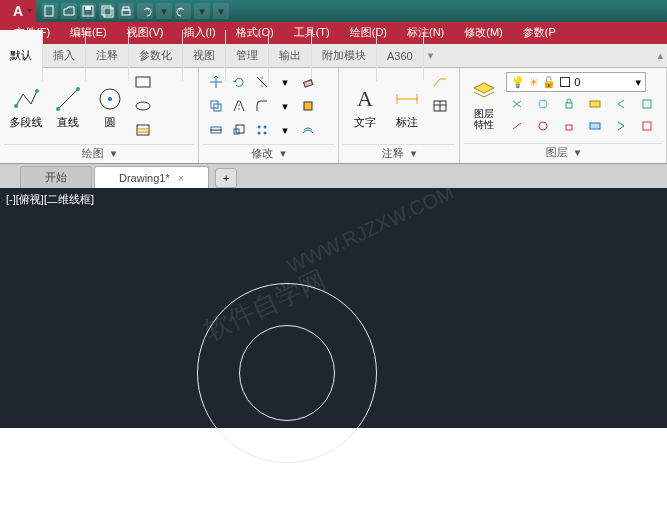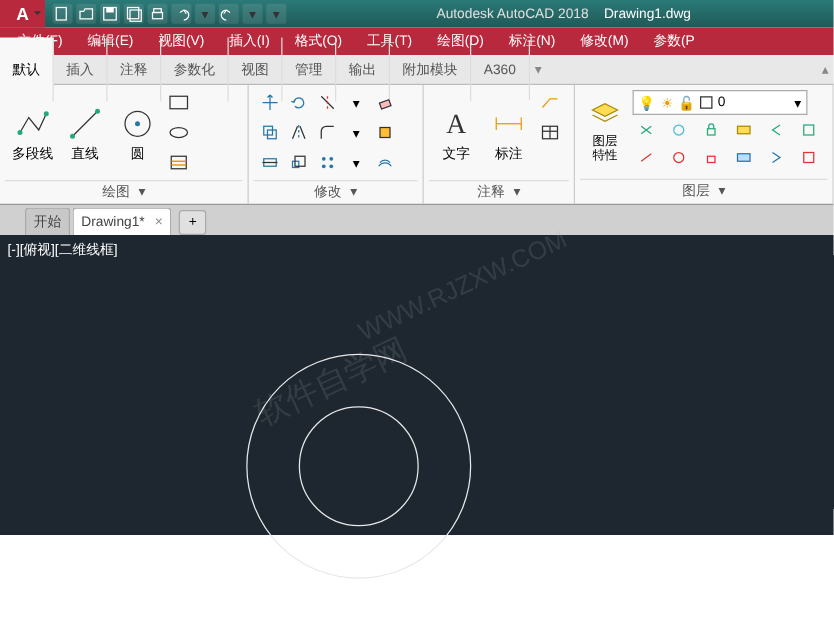--- a/index.html
+++ b/index.html
@@ -20,21 +20,21 @@
 .ribbon{height:96px;background:#f8f8f8;display:flex;border-bottom:1px solid #999}
 .panel{border-right:1px solid #ccc;display:flex;flex-direction:column;padding:2px 4px}
 .panel-body{flex:1;display:flex;gap:2px;padding:2px}
 .panel-title{height:18px;text-align:center;color:#555;font-size:11px;display:flex;align-items:center;justify-content:center;gap:7px;border-top:1px solid #ddd}
 .big-btn{display:flex;flex-direction:column;align-items:center;justify-content:center;width:40px;padding:2px;gap:2px}
 .big-btn .ico{width:28px;height:28px;display:flex;align-items:center;justify-content:center}
 .small-grid{display:grid;grid-template-columns:repeat(3,22px);grid-auto-rows:22px;gap:2px}
 .small-btn{width:22px;height:20px;display:flex;align-items:center;justify-content:center;border:1px solid transparent}
 .layers-grid{display:grid;grid-template-columns:repeat(6,24px);grid-auto-rows:20px;gap:2px}
 .doc-tabs{height:24px;background:#d0d0d0;display:flex;align-items:end;padding-left:20px;gap:0}
-.doc-tab{height:22px;padding:3px 6px;background:#c8c8c8;border:1px solid #aaa;border-bottom:none;border-radius:3px 3px 0 0;margin-right:2px;display:flex;align-items:center;gap:8px;color:#444}
+.doc-tab{height:22px;padding:3px 24px;background:#c8c8c8;border:1px solid #aaa;border-bottom:none;border-radius:3px 3px 0 0;margin-right:2px;display:flex;align-items:center;gap:8px;color:#444}
 .doc-tab.active{background:#ffffff}
 .doc-add{width:22px;height:20px;background:#e0e0e0;border:1px solid #aaa;border-radius:3px;display:flex;align-items:center;justify-content:center;margin-left:4px}
 .canvas{height:240px;background:#1e2730;position:relative}
 .vp-label{position:absolute;top:4px;left:6px;color:#fff;font-size:11px}
 .circle{position:absolute;border:1px solid #e8e8e8;border-radius:50%}
 .watermark{position:absolute;color:rgba(180,180,180,0.15);font-size:20px;transform:rotate(-25deg)}
 svg{overflow:visible}
 </style>
 </head>
 <body>
@@ -76,24 +76,20 @@
         </svg>
       </div>
     <div class="qat-btn">▾</div>
     <div class="qat-btn">
         <svg width="12" height="12">
           <path d="M4 3a4 4 0 0 0 0 8M4 3l3 2M4 3l-2 3" fill="none" stroke="#fff"></path>
         </svg>
       </div>
     <div class="qat-btn">▾</div>
     <div class="qat-btn">▾</div>
-  </div>
-  <div class="title-text">
-    <span>Autodesk AutoCAD 2018</span>&nbsp;&nbsp;&nbsp;
-    <span class="title-file">Drawing1.dwg</span>
   </div>
 </div>
 
 <div class="menu-bar">
   <div class="menu-item">文件(F)</div>
   <div class="menu-item">编辑(E)</div>
   <div class="menu-item">视图(V)</div>
   <div class="menu-item">插入(I)</div>
   <div class="menu-item">格式(O)</div>
   <div class="menu-item">工具(T)</div>

